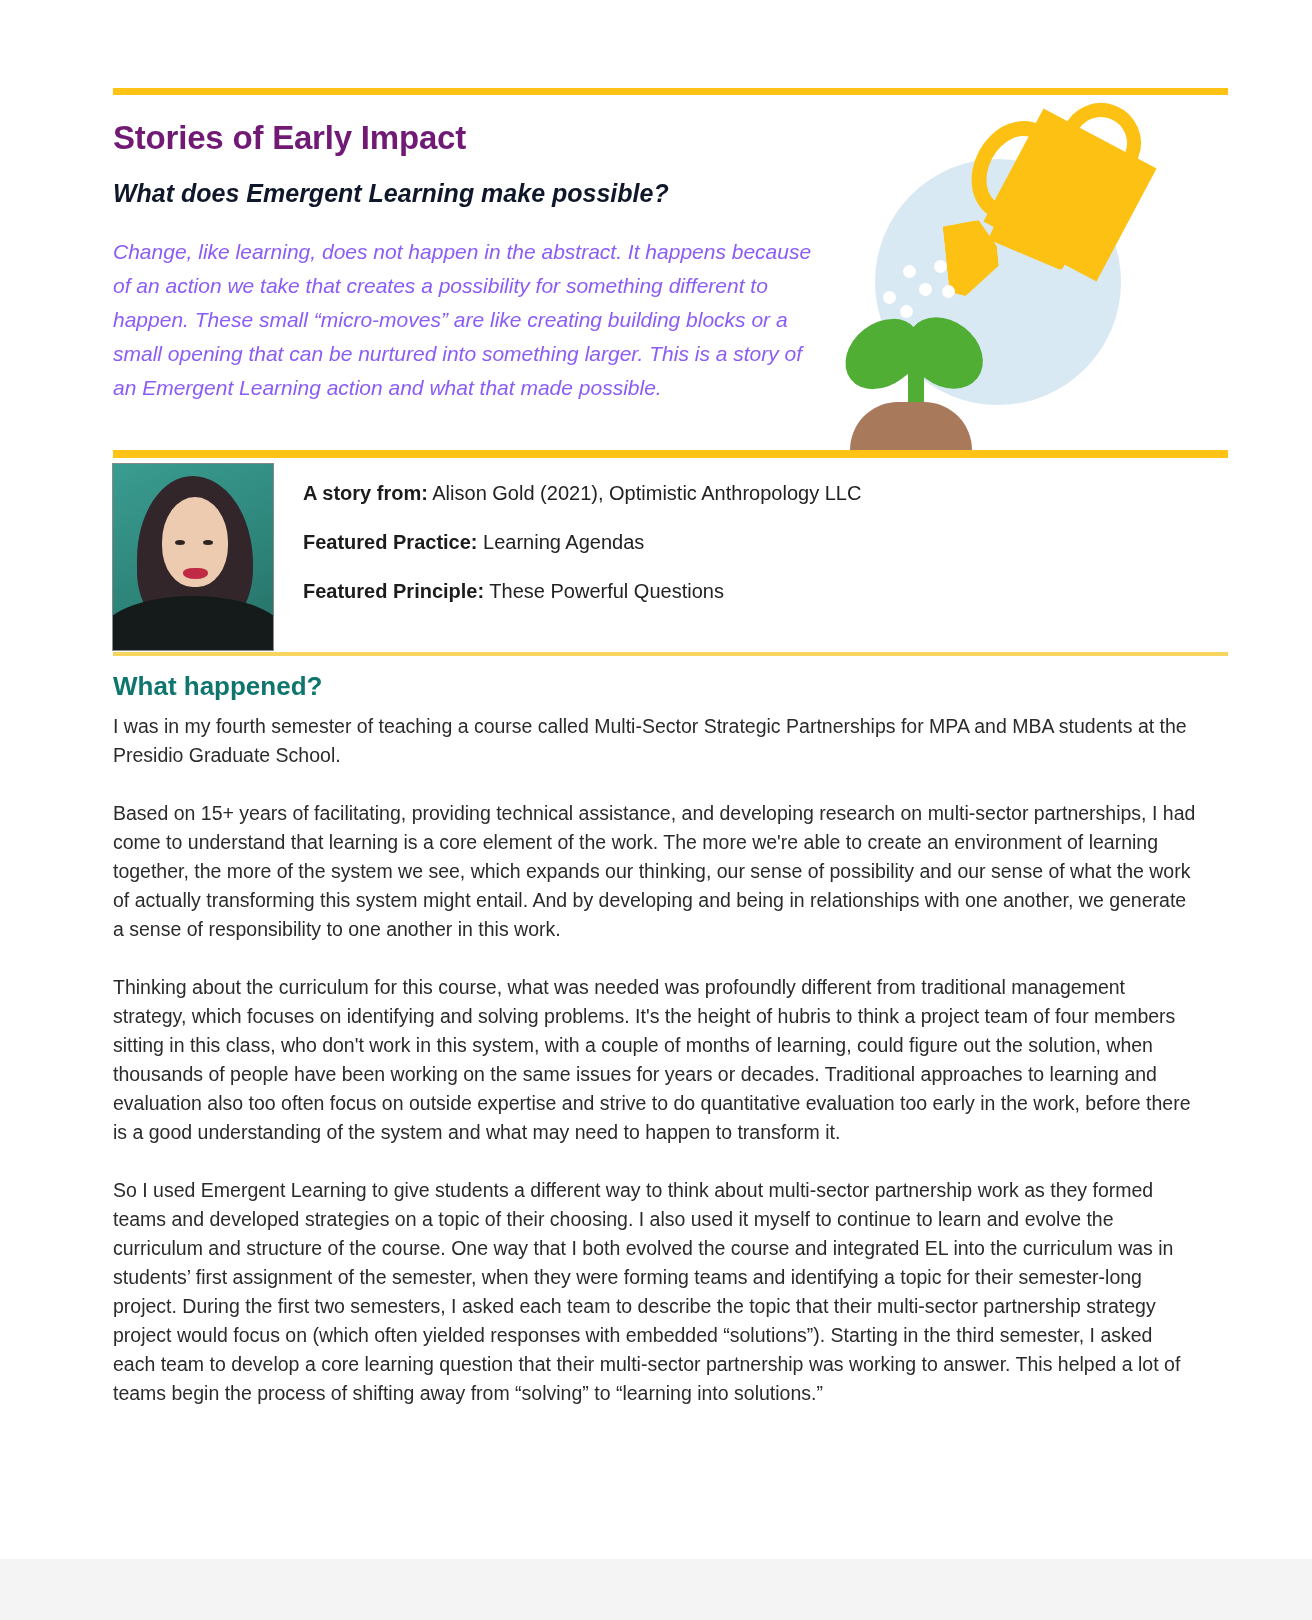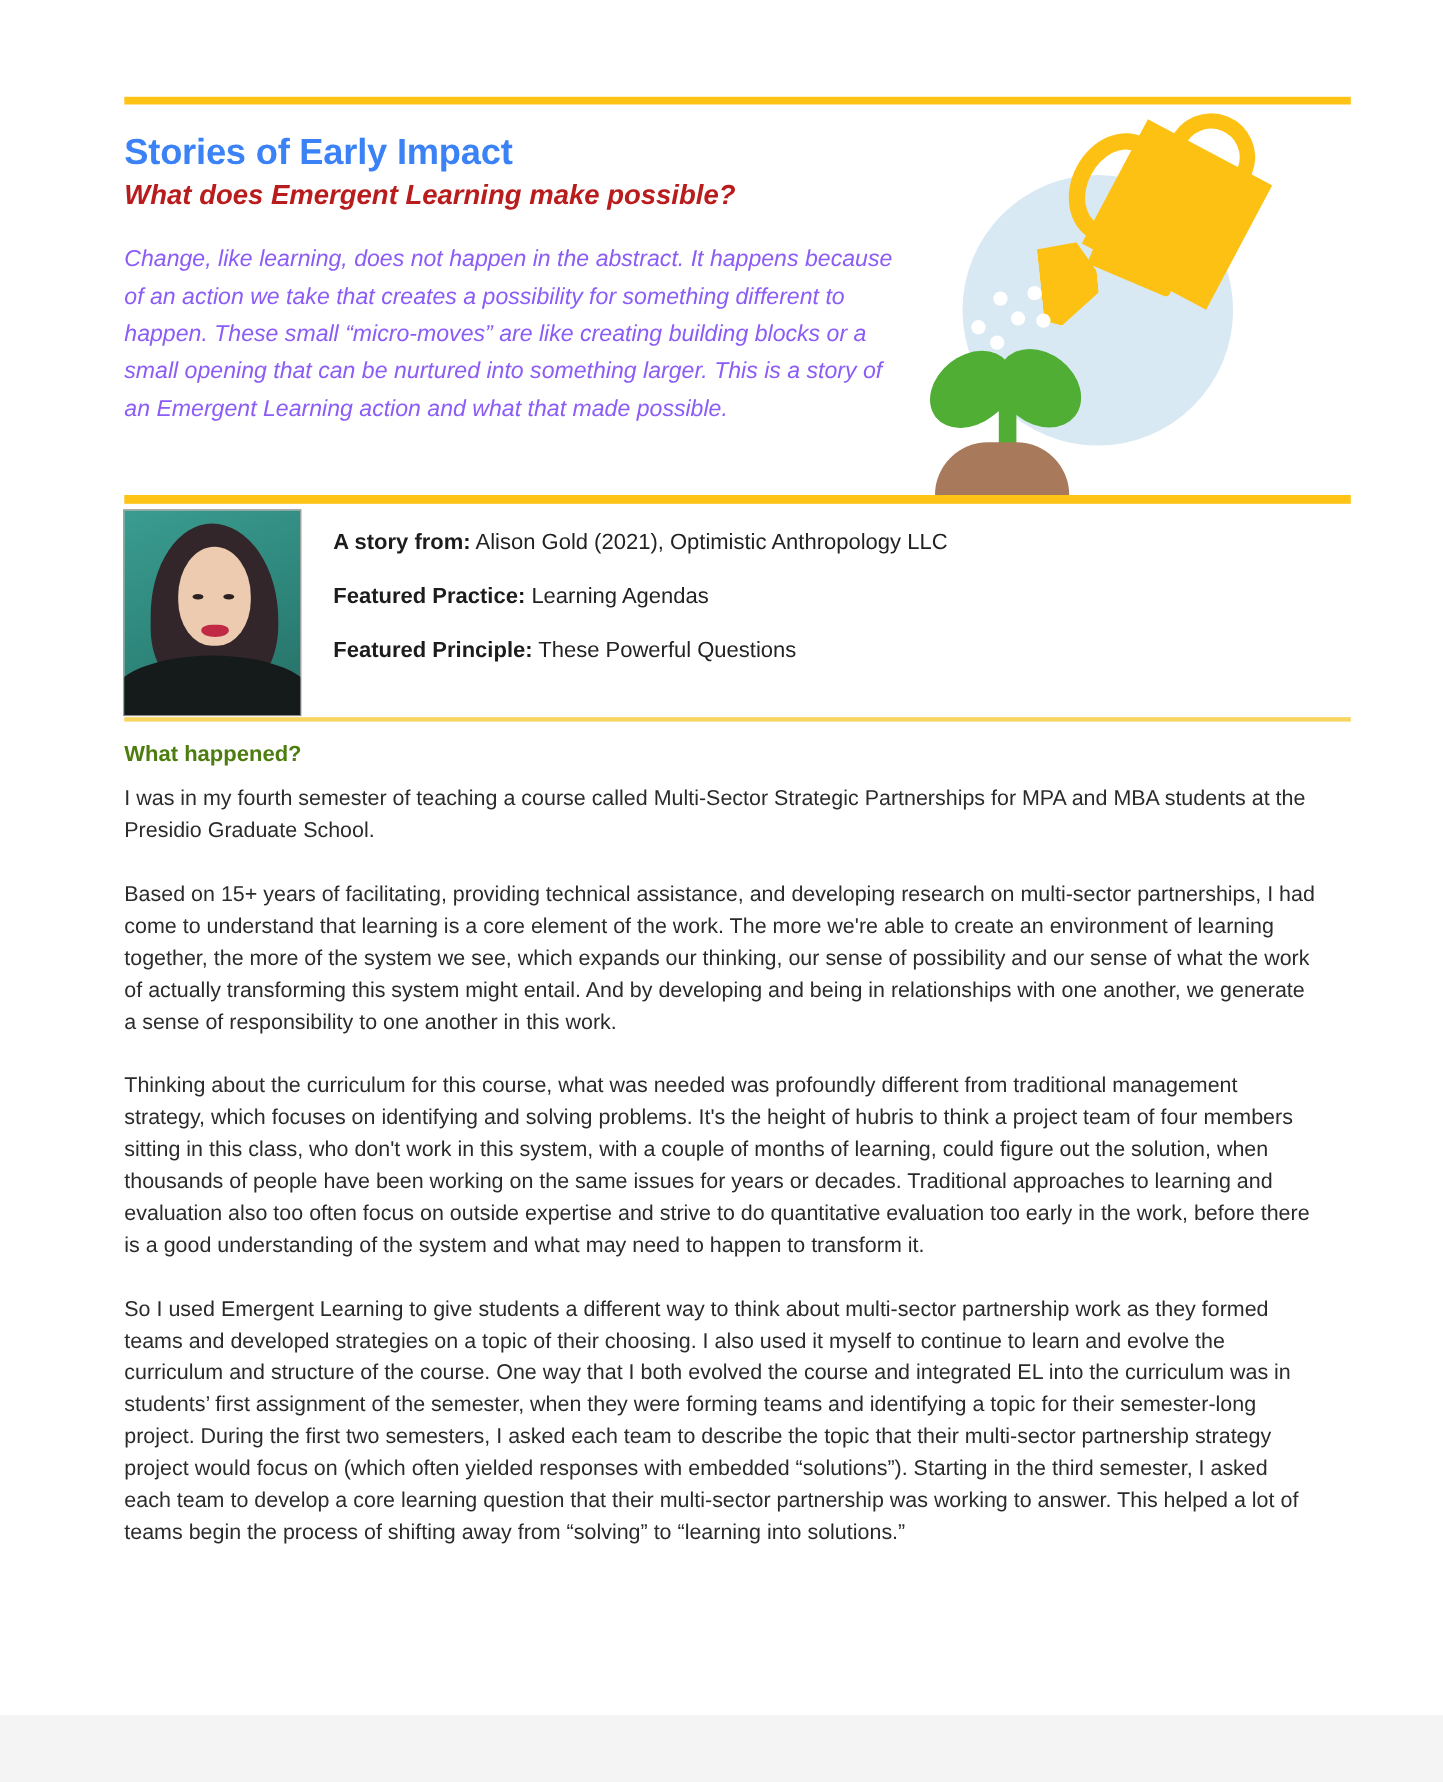--- a/index.html
+++ b/index.html
@@ -19,30 +19,30 @@
   .rule-mid { height: 8px; background: #FFC316; }
   .rule-thin { height: 4px; background: #F8D55E; margin-top: 2px; }
 
   
   .header-row { display: flex; align-items: flex-start; }
   .header-text { width: 705px; flex: none; }
   .doc-title {
     margin: 23px 0 0 0;
     font-size: 33px;
     font-weight: 700;
-    color: #3b82f6;
+    color: #701a75;
     line-height: 40px;
     letter-spacing: -0.2px;
   }
   .doc-subtitle {
-    margin: 4px 0 0 0;
+    margin: 20px 0 0 0;
     font-size: 25px;
     font-weight: 700;
     font-style: italic;
-    color: #b91c1c;
+    color: #0f172a;
     line-height: 31px;
   }
   .doc-intro {
     margin: 26px 0 0 0;
     font-size: 21px;
     font-style: italic;
     line-height: 34px;
     color: #8b5cf6;
     max-width: 700px;
   }
@@ -151,21 +151,21 @@
     background: #151a1a;
     border-radius: 50% 50% 0 0;
   }
   .story-meta { padding: 16px 0 0 30px; font-size: 20px; color: #222222; }
   .meta-line { margin: 0 0 22px 0; line-height: 27px; }
   .meta-label { font-weight: 700; color: #1c1c1c; }
 
   
   .body-heading {
     margin: 16px 0 12px 0;
-    font-size: 20px; font-weight: 700; color: #4d7c0f;
+    font-size: 26px; font-weight: 700; color: #0f766e;
     line-height: 28px;
   }
   .para {
     margin: 0 0 29px 0;
     font-size: 19.5px;
     line-height: 29px;
     color: #2b2b2b;
     max-width: 1085px;
   }
 

